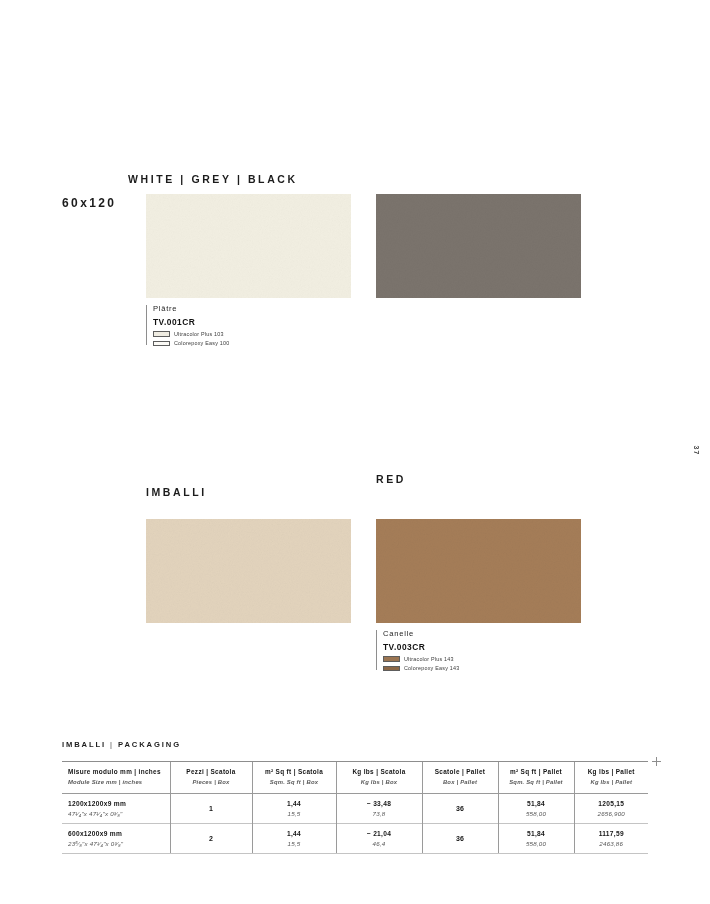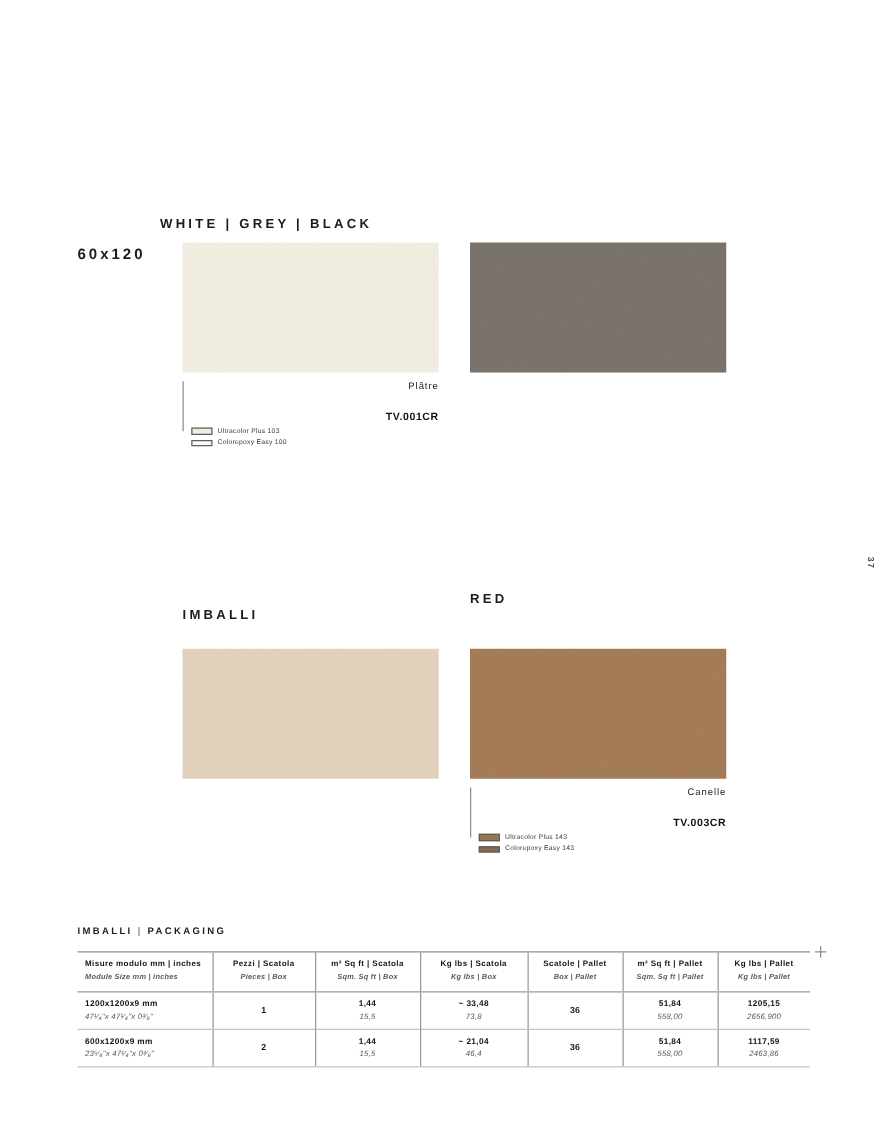--- a/index.html
+++ b/index.html
@@ -53,21 +53,20 @@
     inset: 0;
     opacity: .55;
     mix-blend-mode: multiply;
   }
 
   .tile-info {
     position: relative;
     margin-top: 6px;
     padding-left: 7px;
     height: 44px;
-    text-align: right;
   }
   .tile-info::before {
     content: "";
     position: absolute;
     left: 0;
     top: 1px;
     bottom: 3px;
     width: 1px;
     background: #8e8e8e;
   }
@@ -77,21 +76,21 @@
     color: #1c1c1c;
     line-height: 10px;
     font-weight: normal;
   }
   .tile-code {
     font-size: 8.4px;
     font-weight: bold;
     letter-spacing: .5px;
     color: #111111;
     line-height: 11px;
-    margin-top: 14px;
+    margin-top: 3px;
   }
 
   .grout-list {
     margin-top: 2px;
   }
   .grout-row {
     display: flex;
     align-items: center;
     height: 8px;
     margin-bottom: 1.5px;

